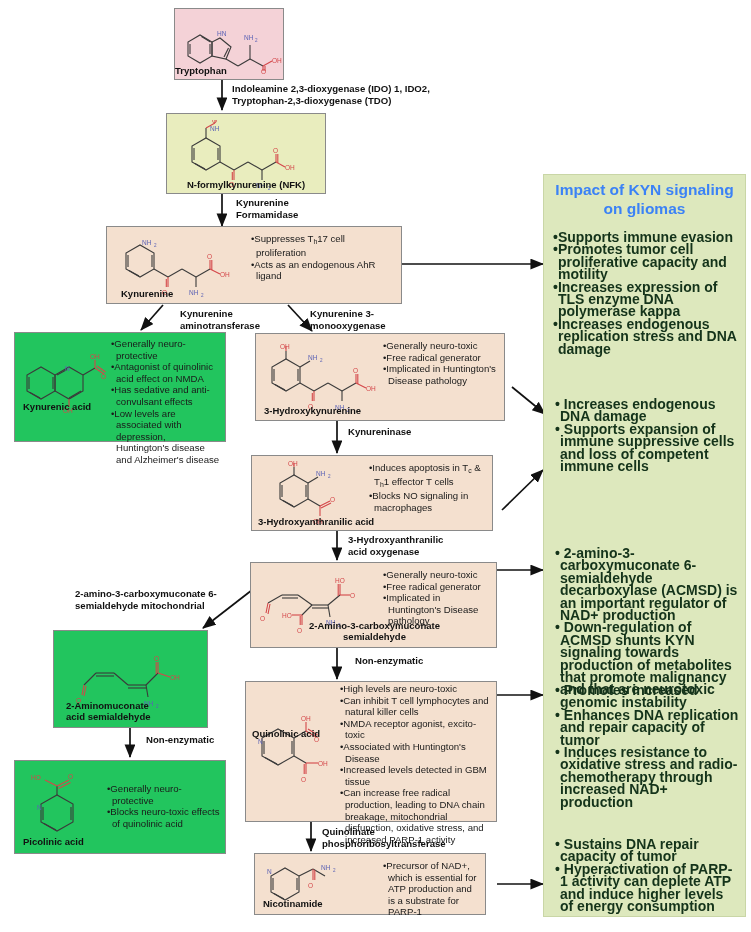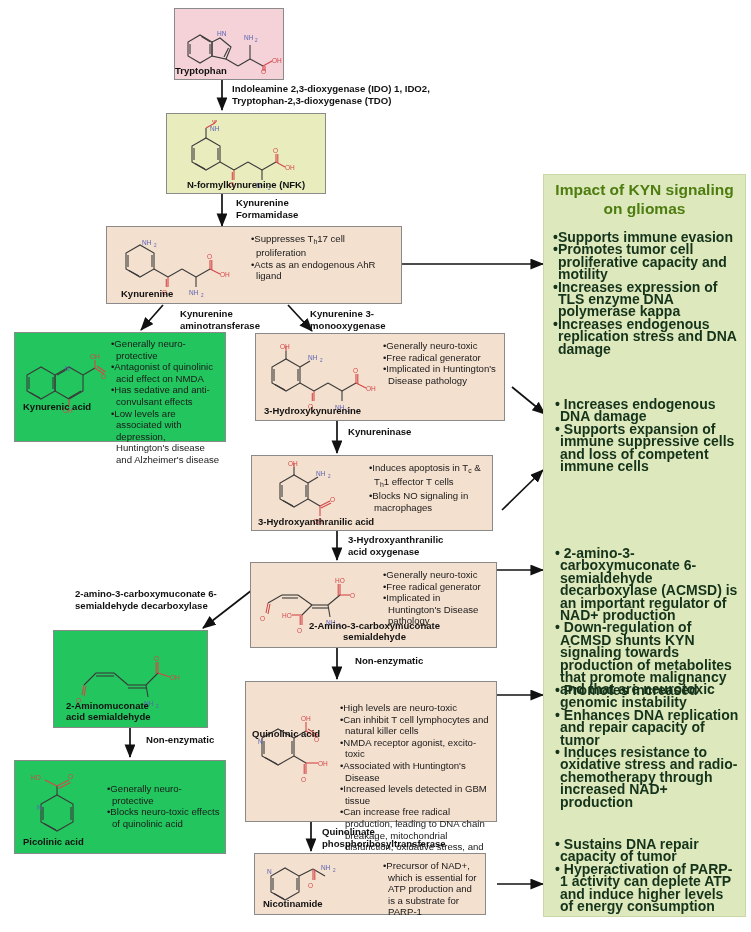--- a/index.html
+++ b/index.html
@@ -66,21 +66,21 @@
     box-sizing:border-box;
     background:#dde8bd;
     border:1px solid #c9d6a6;
   }
   .green-title{
     position:absolute;
     text-align:center;
     font-weight:bold;
     font-size:15.5px;
     line-height:19px;
-    color:#4d7c0f;
+    color:#3b82f6;
   }
   .green-block{
     position:absolute;
     font-weight:bold;
     font-size:14px;
     line-height:12.4px;
     color:#14331a;
   }
   .green-block p{
     margin:0;
@@ -455,21 +455,21 @@
       <p>•<span>Implicated in Huntington's Disease pathology</span></p>
     </div>
     <div class="cmpname" style="left:0;width:247px;text-align:center;bottom:5px;">
       <span>2-Amino-3-carboxymuconate</span><br>
       <span>semialdehyde</span>
     </div>
   </div>
 
   <div class="lbl" style="left:75px;top:588px;width:180px;">
     <span>2-amino-3-carboxymuconate 6-</span><br>
-    <span>semialdehyde decarboxylase</span>
+    <span>semialdehyde mitochondrial</span>
   </div>
 
   <div class="lbl" style="left:355px;top:655px;">
     <span>Non-enzymatic</span>
   </div>
 
   <div class="box box-grey" style="left:53px;top:630px;width:155px;height:98px;">
     <div class="struct" style="width:155px;height:98px;">
       <svg width="140" height="62" viewBox="0 0 140 62">
         <g stroke="#3a3a3a" stroke-width="1.1" fill="none">
@@ -552,21 +552,21 @@
           <line x1="58" y1="53" x2="58" y2="64"></line>
           <line x1="56.2" y1="54" x2="56.2" y2="64"></line>
         </g>
         <text x="10" y="34" font-size="6.5" fill="#5b62b5" font-family="'Liberation Sans',sans-serif">N</text>
         <text x="53" y="11" font-size="6.5" fill="#d4474a" font-family="'Liberation Sans',sans-serif">OH</text>
         <text x="66" y="32" font-size="6.5" fill="#d4474a" font-family="'Liberation Sans',sans-serif">O</text>
         <text x="70" y="56" font-size="6.5" fill="#d4474a" font-family="'Liberation Sans',sans-serif">OH</text>
         <text x="53" y="72" font-size="6.5" fill="#d4474a" font-family="'Liberation Sans',sans-serif">O</text>
       </svg>
     </div>
-    <div class="bullets" style="padding-top:20px;">
+    <div class="bullets" style="padding-top:1px;">
       <p>•<span>High levels are neuro-toxic</span></p>
       <p>•<span>Can inhibit T cell lymphocytes and natural killer cells</span></p>
       <p>•<span>NMDA receptor agonist, excito-toxic</span></p>
       <p>•<span>Associated with Huntington's Disease</span></p>
       <p>•<span>Increased levels detected in GBM tissue</span></p>
       <p>•<span>Can increase free radical production, leading to DNA chain breakage, mitochondrial disfunction, oxidative stress, and increased PARP-1 activity</span></p>
     </div>
     <div class="cmpname" style="left:6px;top:46px;">Quinolinic acid</div>
   </div>
 

